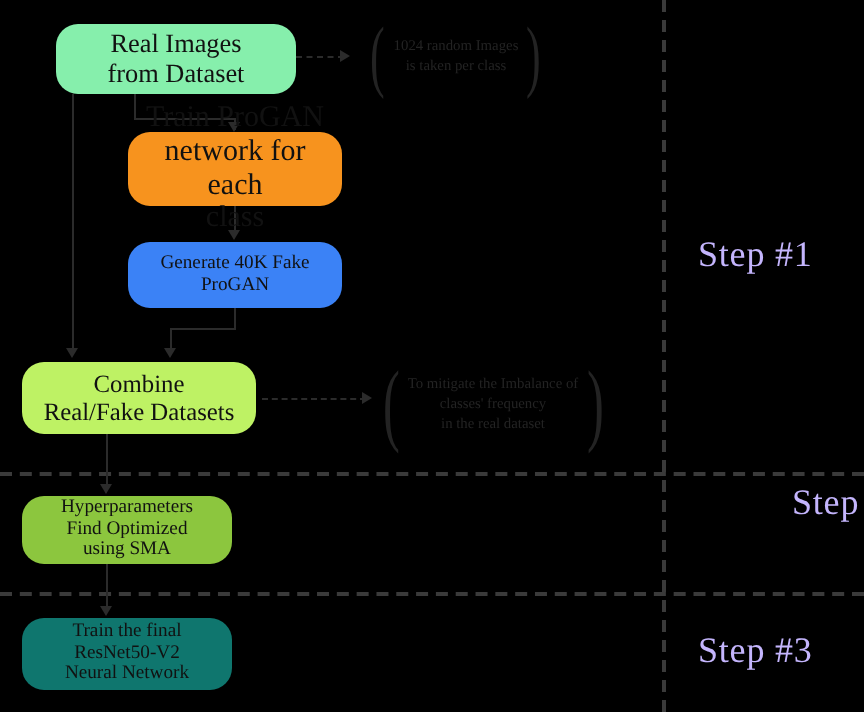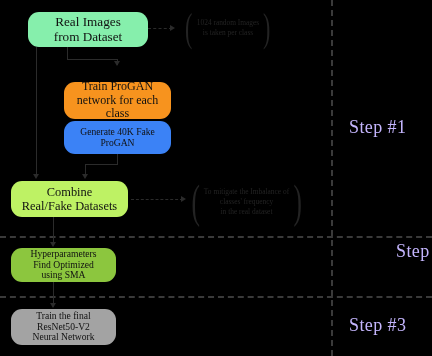--- a/index.html
+++ b/index.html
@@ -15,25 +15,25 @@
     position:absolute;
     display:flex;align-items:center;justify-content:center;
     text-align:center;
     border-radius:11px;
     color:#111111;
     line-height:1.13;
     box-sizing:border-box;
     padding:2px 4px;
   }
   .n-real     {left:28px; top:12px;  width:120px;height:35px; background:#86efac; font-size:13.2px;}
-  .n-progan   {left:64px; top:66px;  width:107px;height:37px; background:#F7931E; font-size:12px;margin-top:16px;}
+  .n-progan   {left:64px; top:66px;  width:107px;height:37px; background:#F7931E; font-size:15px;}
   .n-fake     {left:64px; top:121px; width:107px;height:33px; background:#3b82f6; font-size:9.6px;}
   .n-combine  {left:11px; top:181px; width:117px;height:36px; background:#bef264; font-size:12.4px;}
   .n-sma      {left:11px; top:248px; width:105px;height:34px; background:#8CC63E; font-size:9.6px;}
-  .n-resnet   {left:11px; top:309px; width:105px;height:36px; background:#a3a3a3; font-size:9.6px;}
+  .n-resnet   {left:11px; top:309px; width:105px;height:36px; background:#0f766e; font-size:9.6px;}
 
   
   .ln{position:absolute;background:#2b2b2b;}
   .vl{width:1.4px;}
   .hl{height:1.4px;}
   .arrowhead{
     position:absolute;width:0;height:0;
     border-left:3.6px solid transparent;
     border-right:3.6px solid transparent;
     border-top:5.2px solid #2b2b2b;

